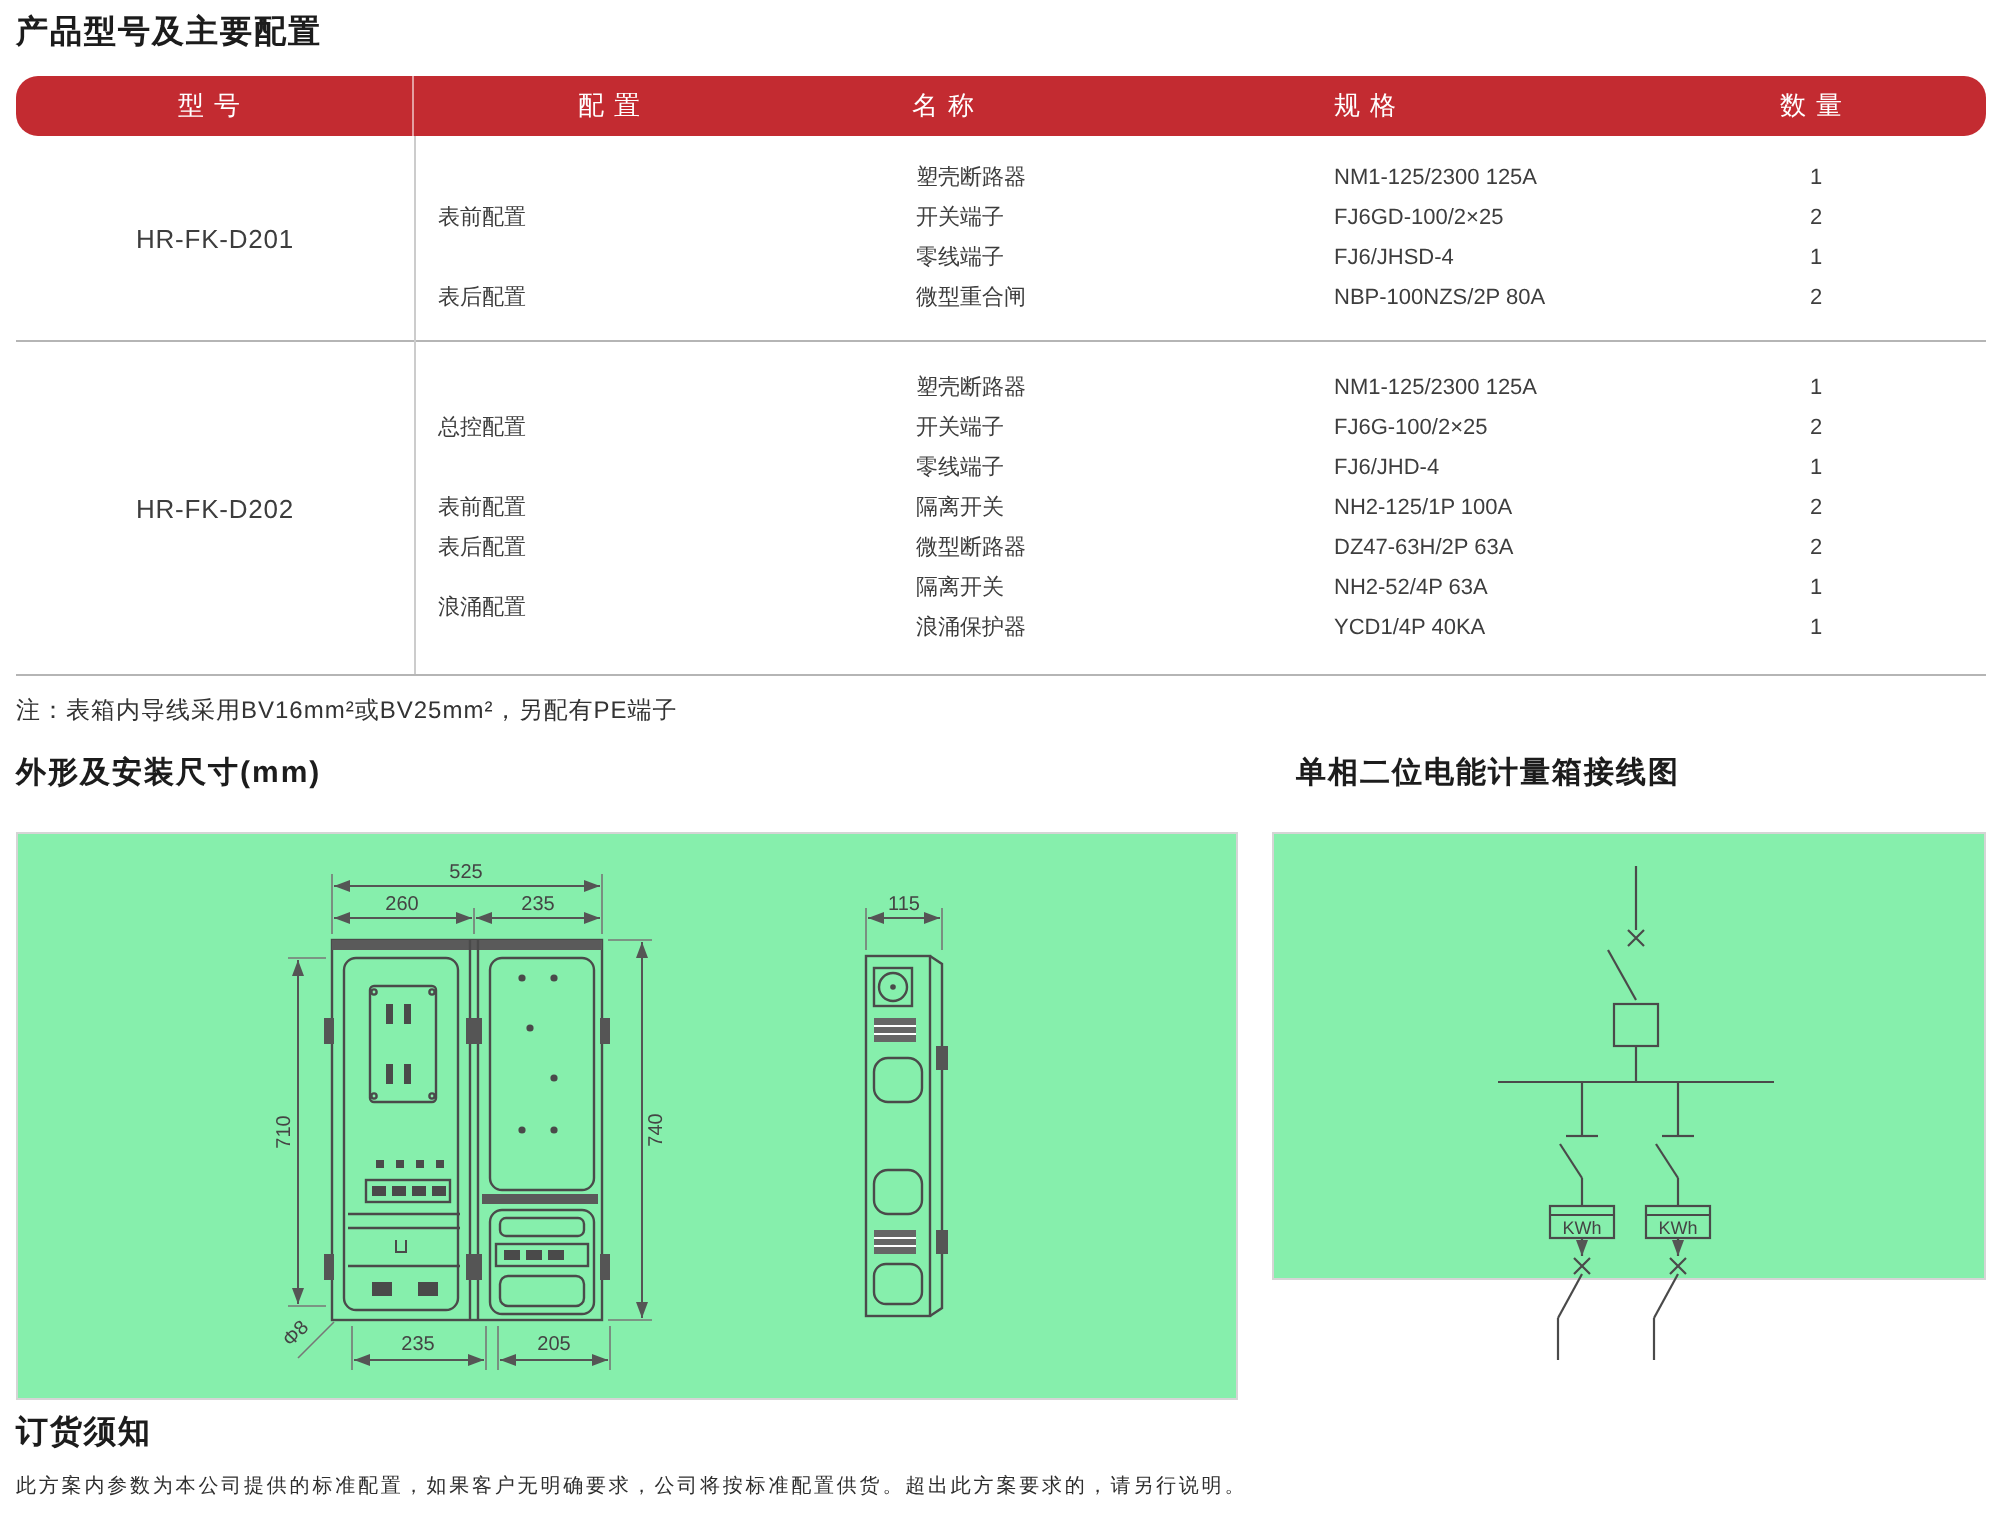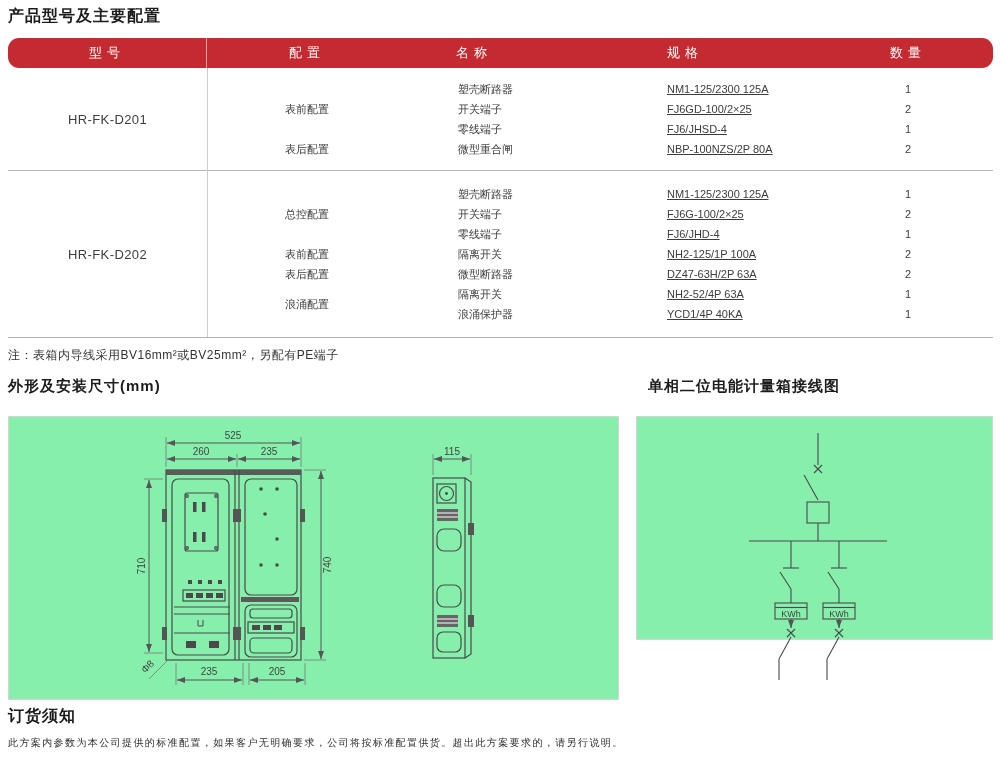--- a/index.html
+++ b/index.html
@@ -22,24 +22,24 @@
   .thead .h3,.thead .h4{justify-content:flex-start;}
   .thead .h3{padding-left:49px;text-align:right;}
   .thead .h4{padding-left:4px;}
   .tbody{position:relative;border-bottom:1px solid #b5b5b5;}
   .tbody::before{content:"";position:absolute;left:199px;top:0;bottom:0;width:1px;background:#ccc;}
   .t-block{display:grid;grid-template-columns:199px 200px 256px 205px 80px 1fr;padding:11px 0;}
   .t-block + .t-block{border-top:1px solid #b5b5b5;padding:13px 0;}
   .cell{box-sizing:border-box;font-size:11px;}
   .model{display:flex;align-items:center;justify-content:center;font-size:13px;letter-spacing:.4px;}
   .config{position:relative;}
-  .cfg{position:absolute;left:0;width:100%;text-align:center;height:20px;line-height:20px;}
+  .cfg{position:absolute;left:12px;width:100%;height:20px;line-height:20px;}
   .ln{height:20px;line-height:20px;white-space:nowrap;}
   .colname{padding-left:51px;}
-  .colspec{padding-left:4px;text-decoration:underline;}
+  .colspec{padding-left:4px;}
   .colqty .ln{text-align:center;}
 
   
   .box{position:absolute;border:1px solid #d5d5d5;box-sizing:border-box;background:#86efac;text-align:right;}
   .box-dims{left:8px;top:416px;width:611px;height:284px;}
   .box-wiring{left:636px;top:416px;width:357px;height:224px;}
   svg{display:block;}
   svg text{font-family:"Liberation Sans","DejaVu Sans",sans-serif;font-size:10px;fill:#444;letter-spacing:0;}
   .kwh-label{font-size:9px;}
 </style>

